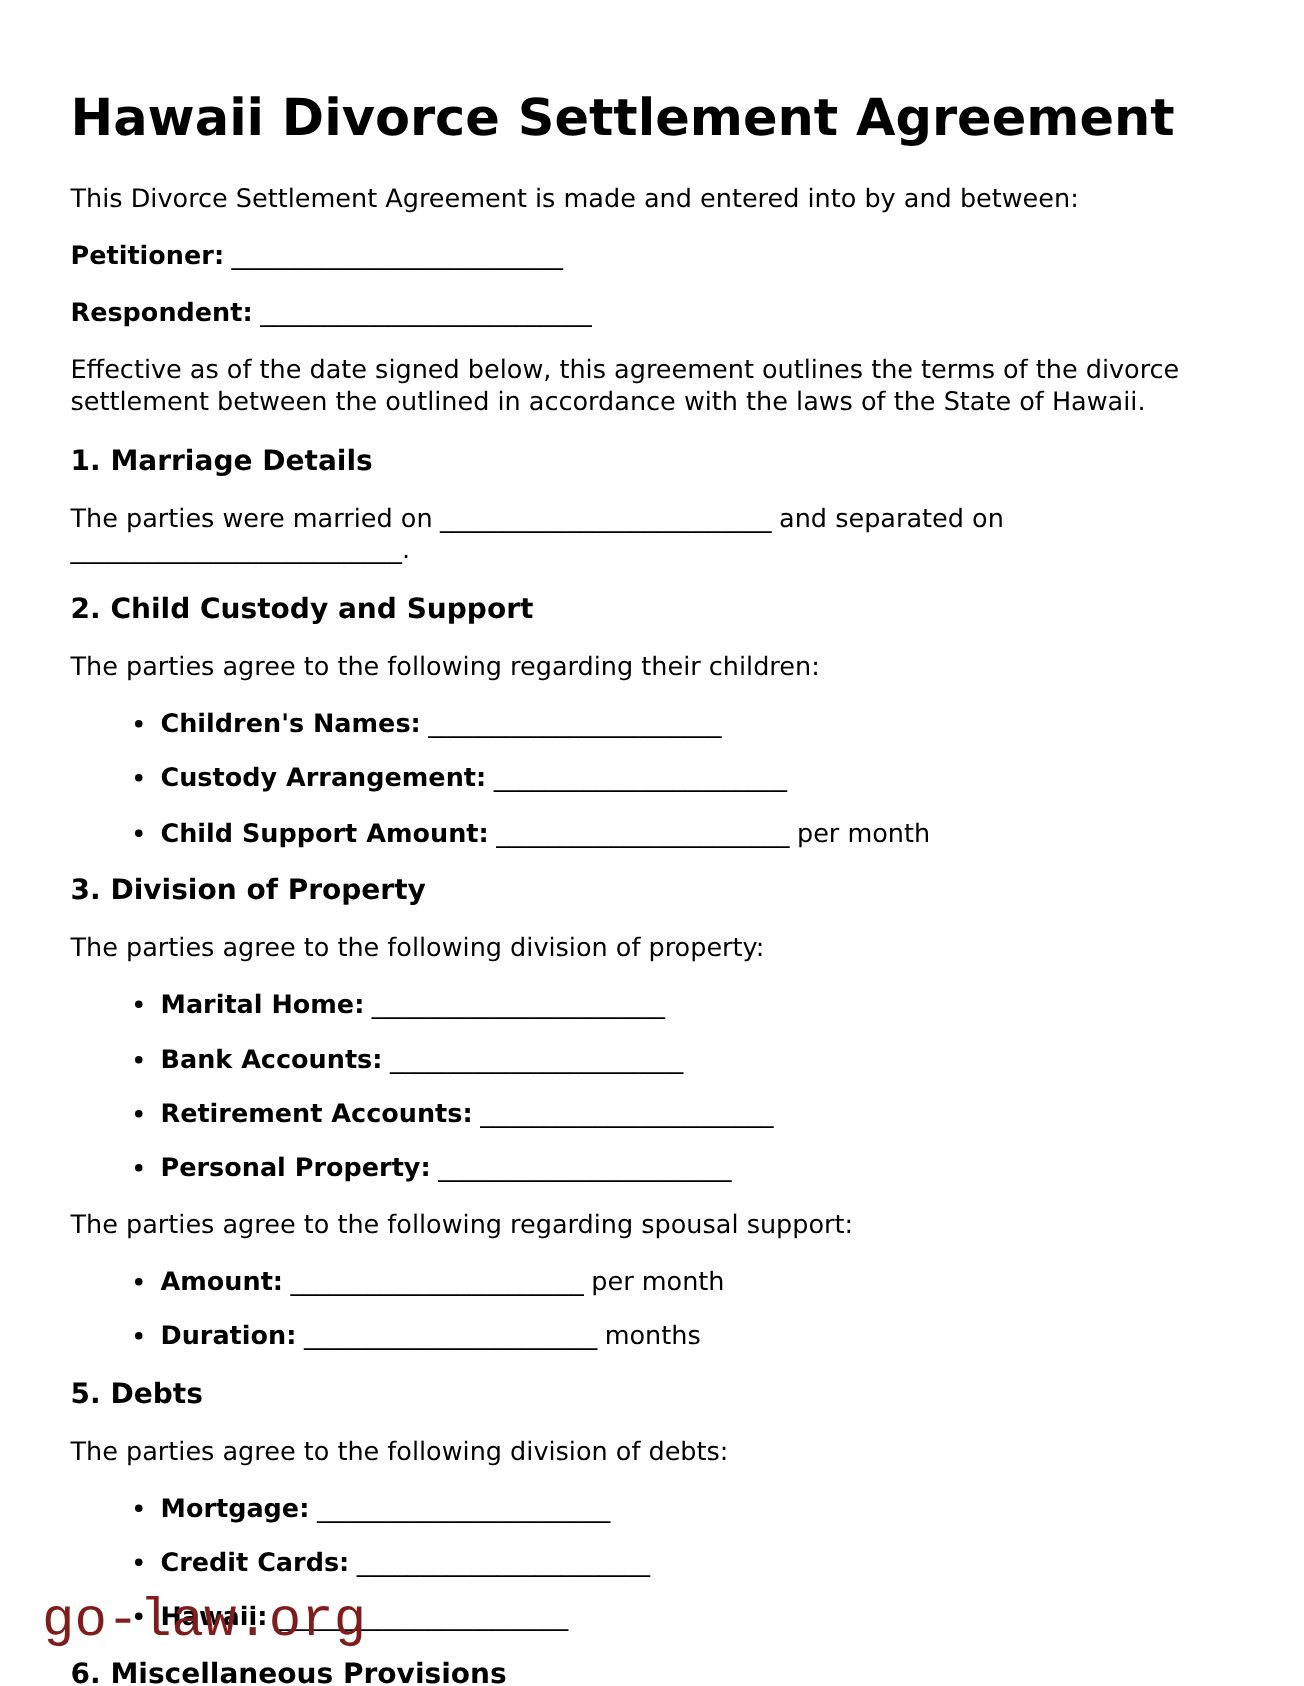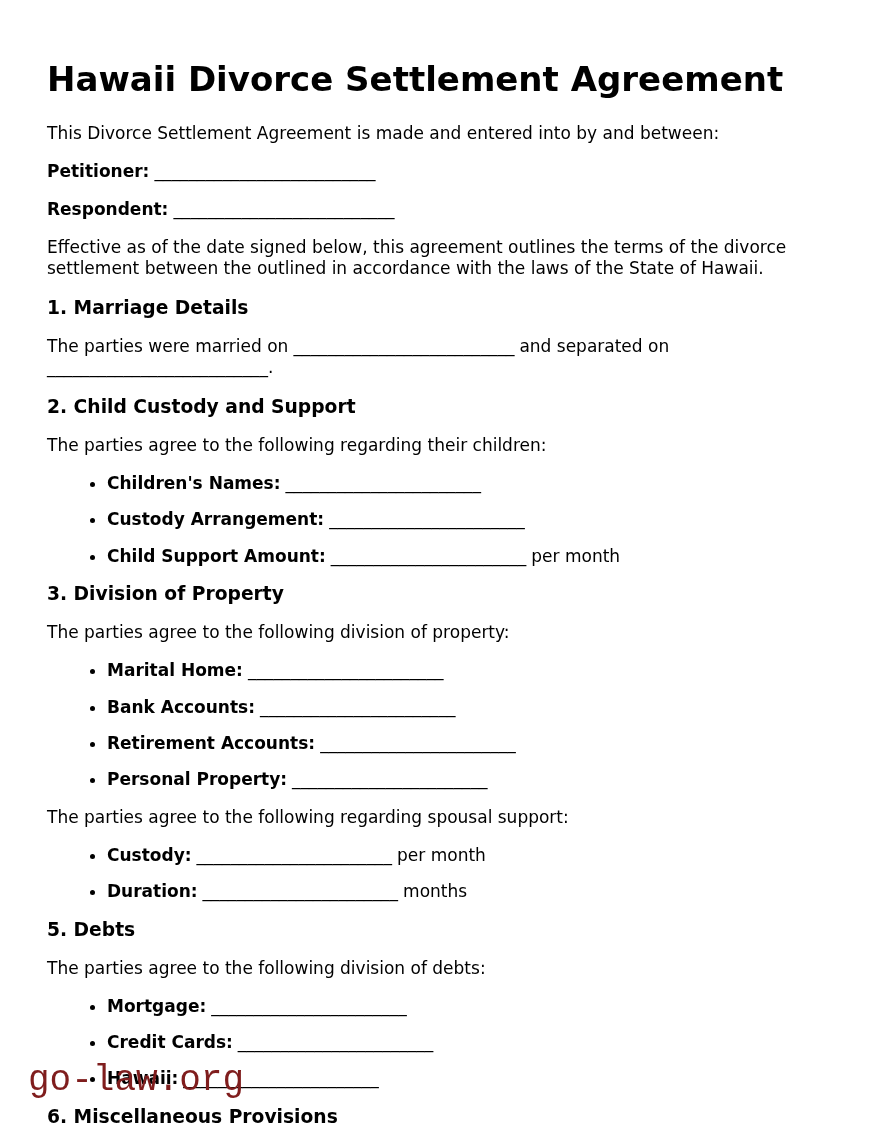--- a/index.html
+++ b/index.html
@@ -90,21 +90,21 @@
     <li><strong class="field-label">Marital Home:</strong><span class="blank">_______________________</span></li>
     <li><strong class="field-label">Bank Accounts:</strong><span class="blank">_______________________</span></li>
     <li><strong class="field-label">Retirement Accounts:</strong><span class="blank">_______________________</span></li>
     <li><strong class="field-label">Personal Property:</strong><span class="blank">_______________________</span></li>
   </ul>
 
 
   <p>The parties agree to the following regarding spousal support:</p>
 
   <ul class="field-list">
-    <li><strong class="field-label">Custody:</strong><span class="blank">_______________________</span><span class="suffix">per month</span></li>
+    <li><strong class="field-label">Amount:</strong><span class="blank">_______________________</span><span class="suffix">per month</span></li>
     <li><strong class="field-label">Duration:</strong><span class="blank">_______________________</span><span class="suffix">months</span></li>
   </ul>
 
   <h2 class="section-heading">5. Debts</h2>
 
   <p>The parties agree to the following division of debts:</p>
 
   <ul class="field-list">
     <li><strong class="field-label">Mortgage:</strong><span class="blank">_______________________</span></li>
     <li><strong class="field-label">Credit Cards:</strong><span class="blank">_______________________</span></li>

